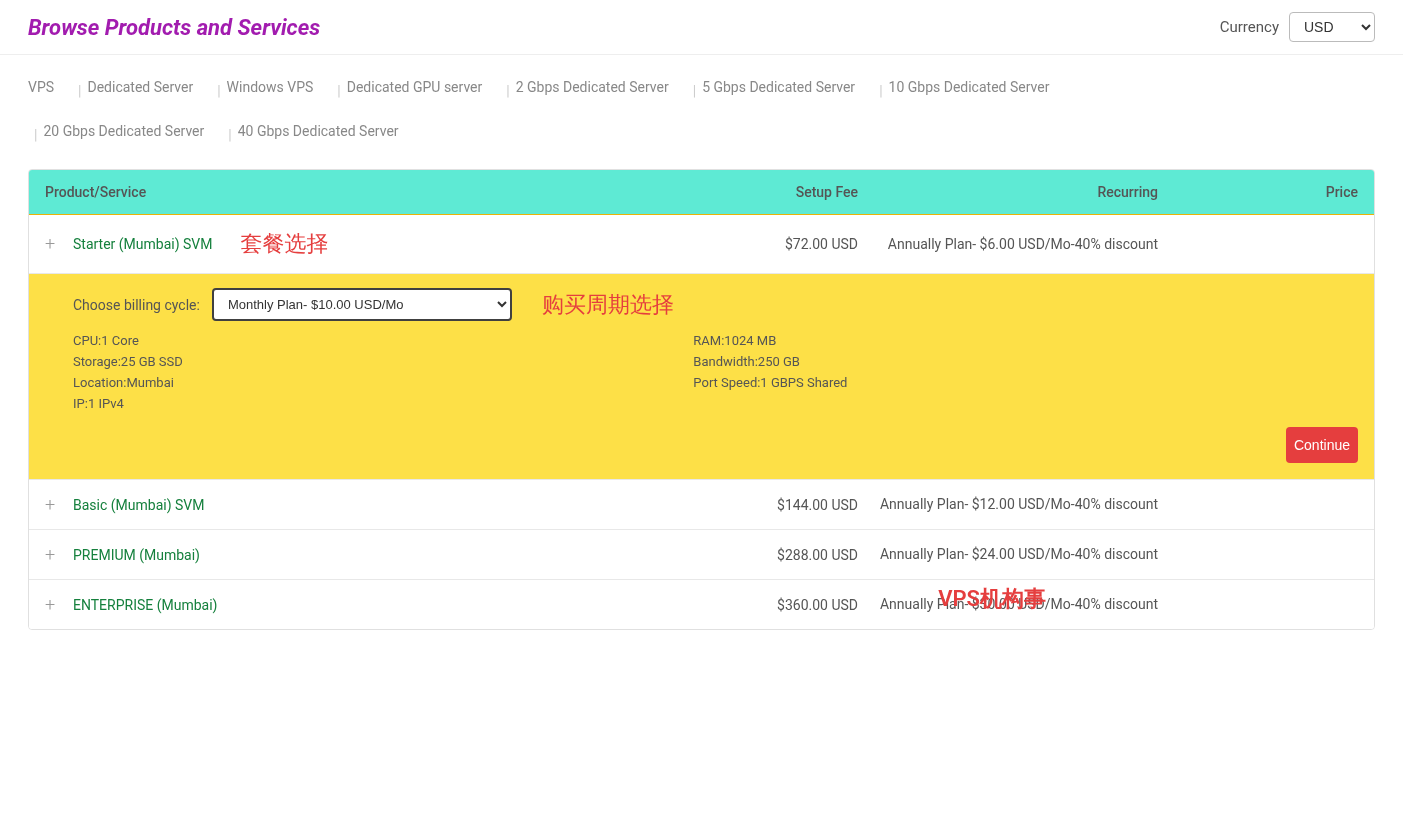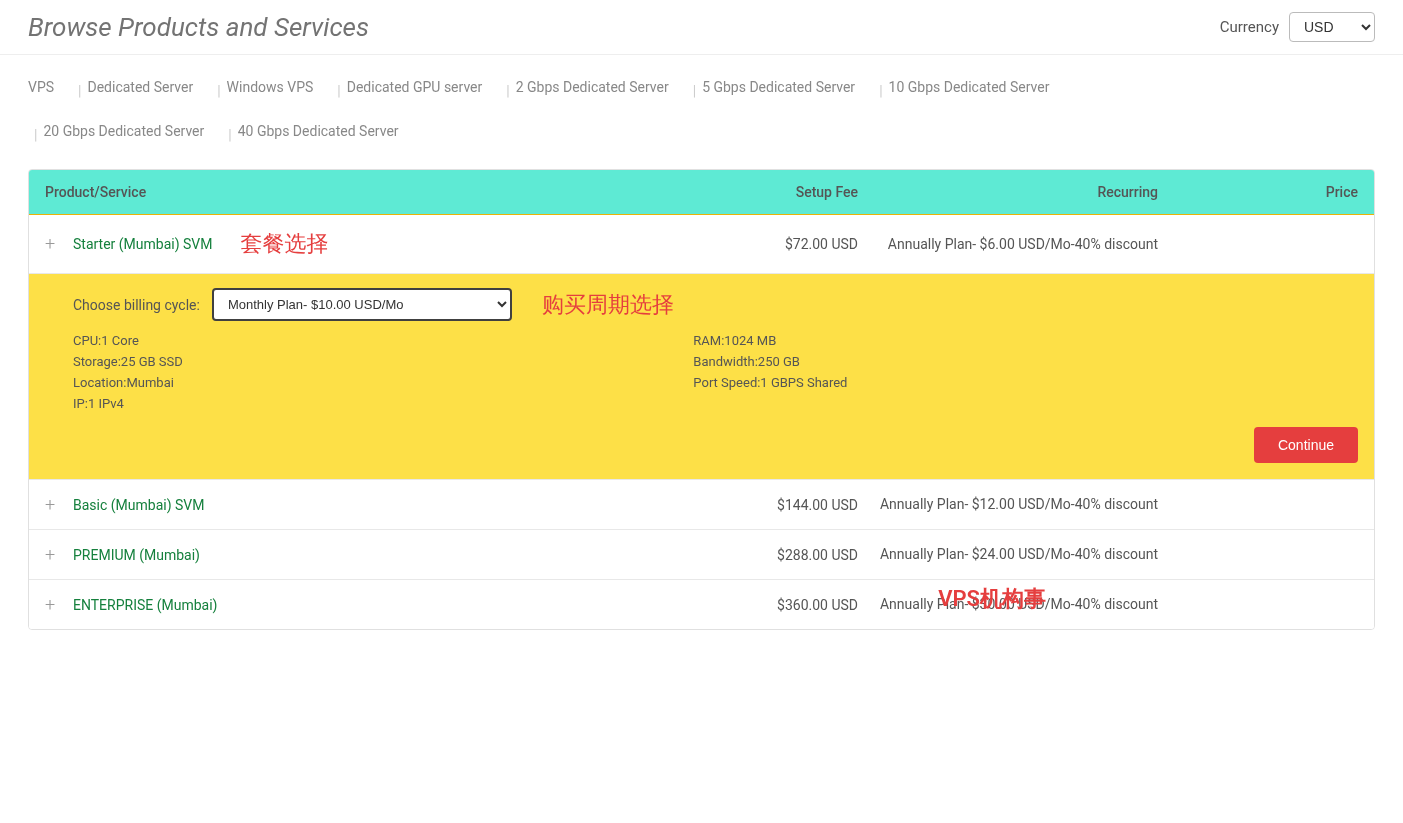--- a/index.html
+++ b/index.html
@@ -11,23 +11,23 @@
     }
     .header {
       display: flex;
       align-items: center;
       justify-content: space-between;
       padding: 12px 28px;
       border-bottom: 1px solid #eee;
       min-height: 52px;
     }
     .page-title {
-      font-size: 26px;
-      font-weight: 400;
-      color: #737373;
+      font-size: 22px;
+      font-weight: 700;
+      color: #a21caf;
       font-style: italic;
     }
     .currency-area {
       display: flex;
       align-items: center;
       gap: 10px;
     }
     .currency-label {
       font-size: 15px;
       color: #555;
@@ -172,21 +172,21 @@
     .continue-btn-area {
       display: flex;
       justify-content: flex-end;
       padding-bottom: 16px;
     }
     .continue-btn {
       background: #e53e3e;
       color: #fff;
       border: none;
       border-radius: 4px;
-      padding: 10px 24px;
+      padding: 10px 8px;
       font-size: 14px;
       cursor: pointer;
       font-weight: 500;
     }
     
     .annotation-cycle {
       color: #e53e3e;
       font-size: 22px;
       font-weight: 500;
       margin-left: 18px;

